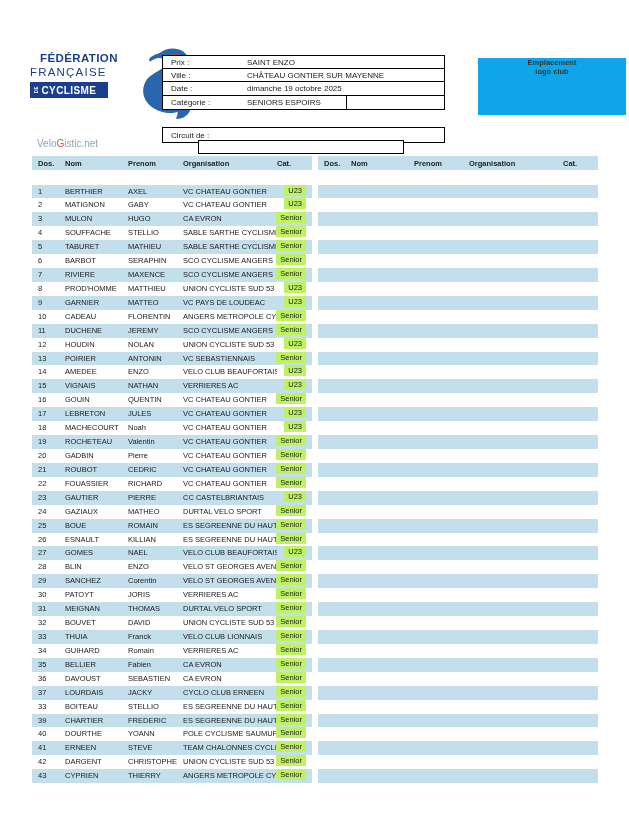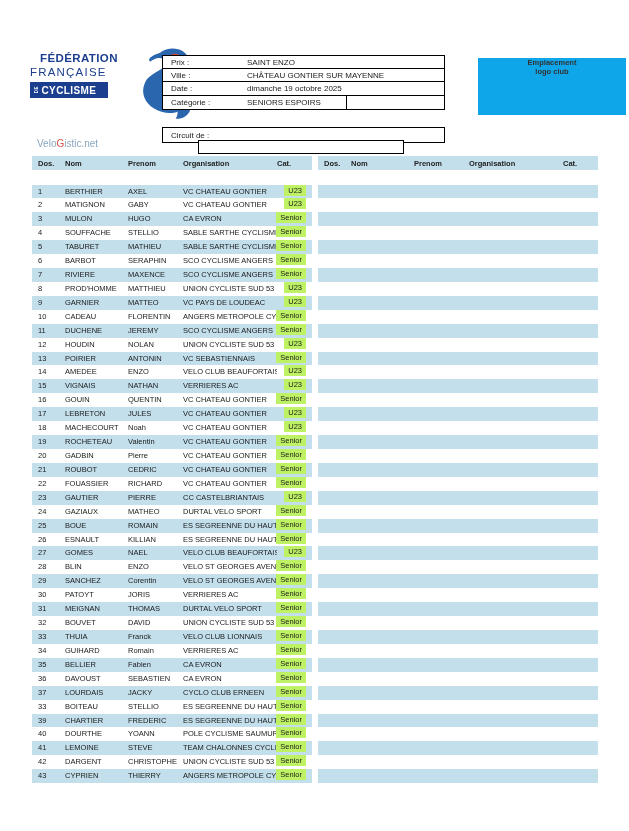--- a/index.html
+++ b/index.html
@@ -401,21 +401,21 @@
         </div>
         <div class="trow">
           <span class="c-dos">40</span>
           <span class="c-nom">DOURTHE</span>
           <span class="c-pre">YOANN</span>
           <span class="c-org">POLE CYCLISME SAUMUROI</span>
           <span class="c-cat">Senior</span>
         </div>
         <div class="trow blue">
           <span class="c-dos">41</span>
-          <span class="c-nom">LEMOINE</span>
+          <span class="c-nom">ERNEEN</span>
           <span class="c-pre">STEVE</span>
           <span class="c-org">TEAM CHALONNES CYCLISM</span>
           <span class="c-cat">Senior</span>
         </div>
         <div class="trow">
           <span class="c-dos">42</span>
           <span class="c-nom">DARGENT</span>
           <span class="c-pre">CHRISTOPHE</span>
           <span class="c-org">UNION CYCLISTE SUD 53</span>
           <span class="c-cat">Senior</span>

